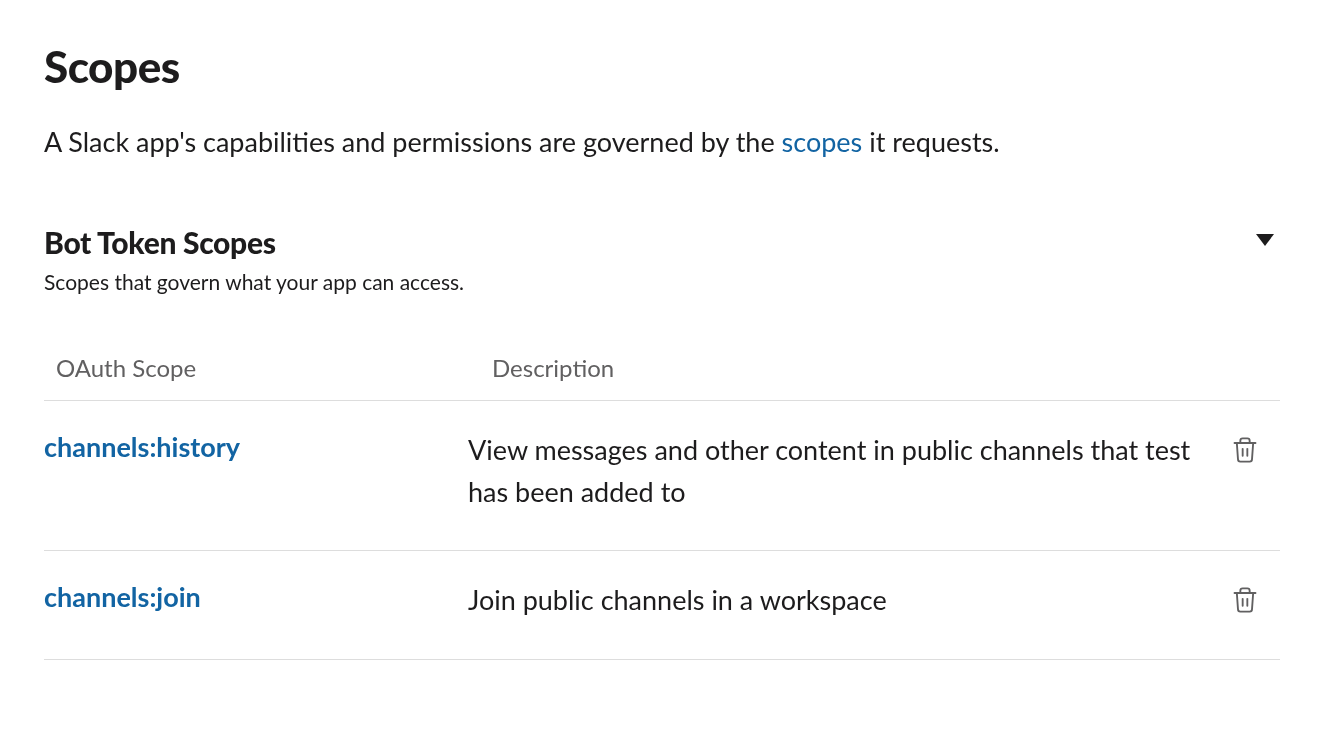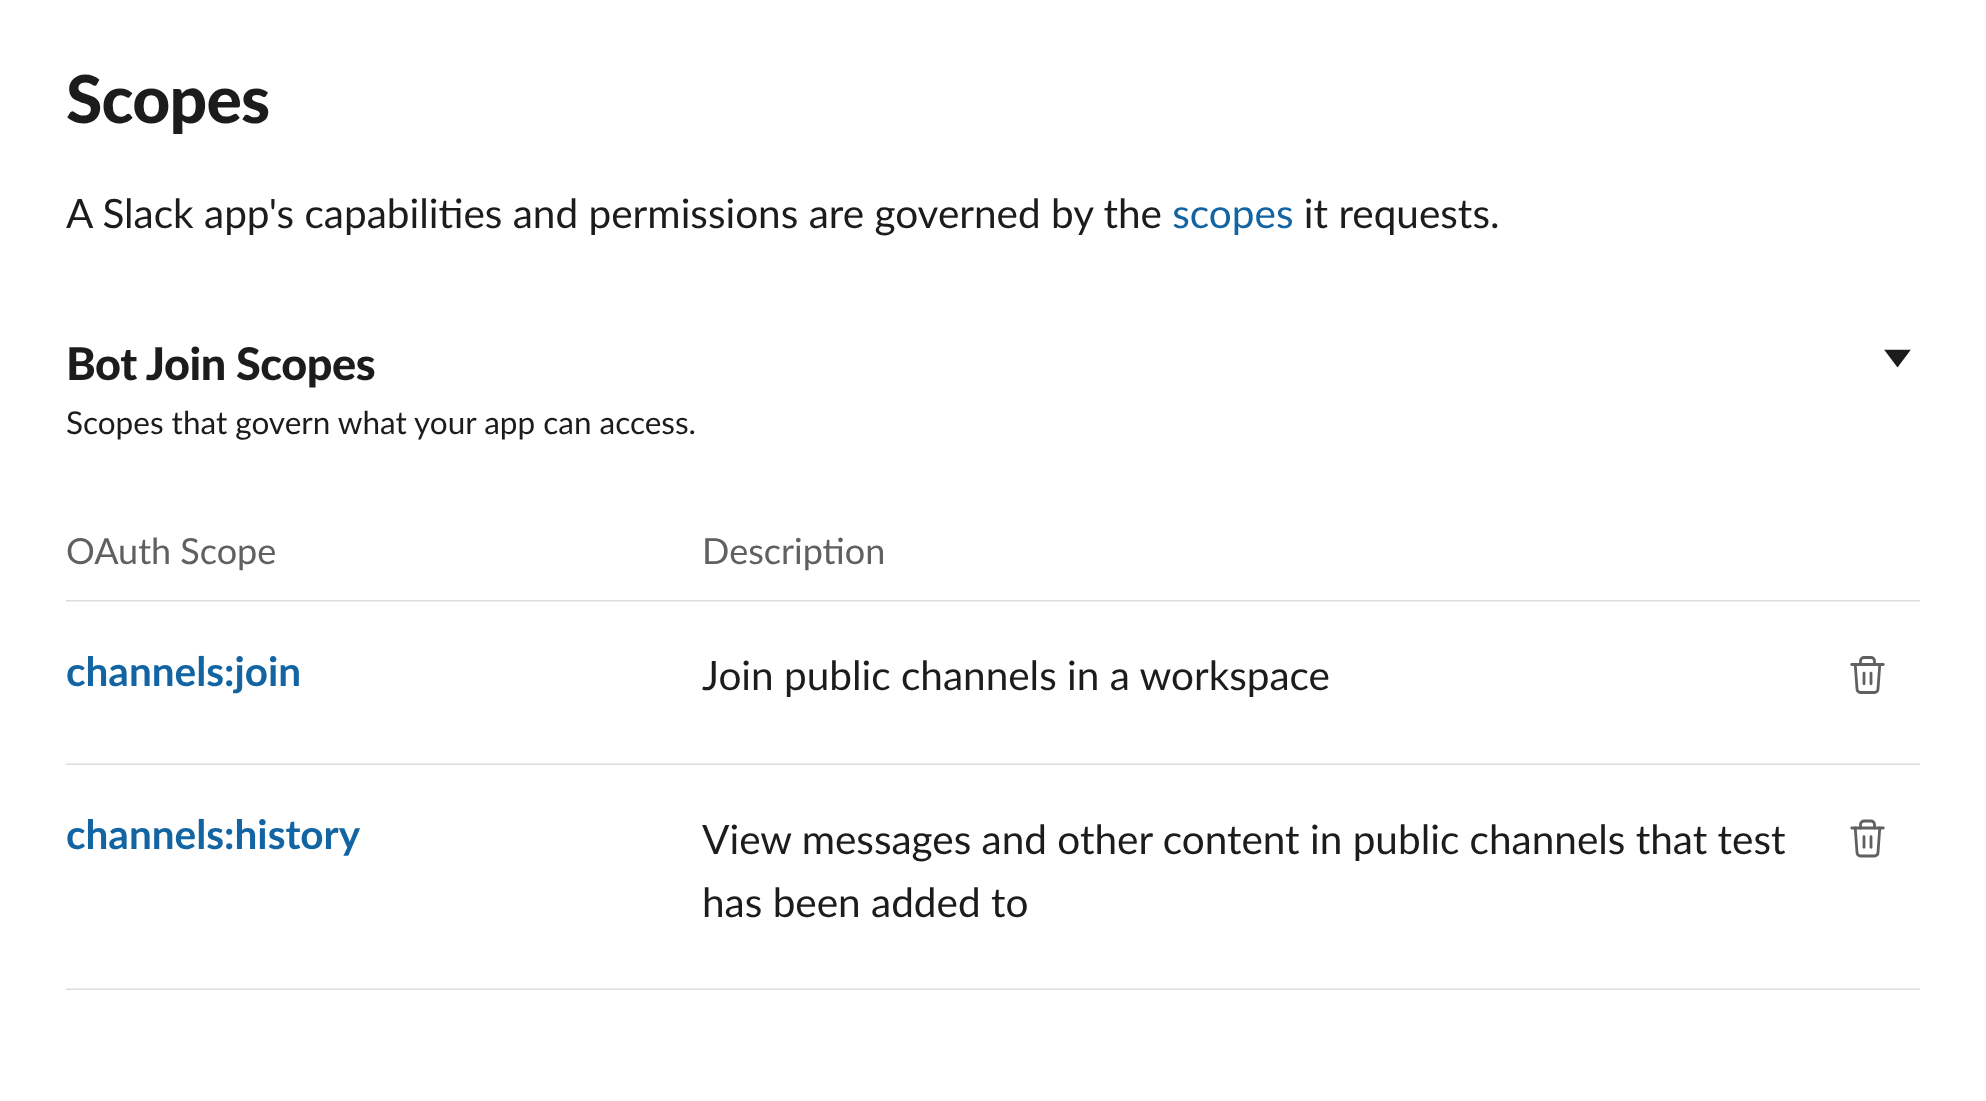--- a/index.html
+++ b/index.html
@@ -62,20 +62,21 @@
     }
     .table-header {
       display: flex;
       padding-bottom: 18px;
       border-bottom: 1px solid #dddddd;
     }
     .th {
       font-size: 24px;
       font-weight: 400;
       color: #616061;
+      margin-left: 12px;
     }
     .col-scope {
       width: 424px;
       flex-shrink: 0;
     }
     .col-description {
       flex: 1;
     }
     .col-action {
       width: 70px;
@@ -119,35 +120,55 @@
 <body>
 
 <h1 class="page-title">Scopes</h1>
 
 <p class="intro">
   <span>A Slack app's capabilities and permissions are governed by the </span><a href="#">scopes</a><span> it requests.</span>
 </p>
 
 <div class="section-header">
   <div class="section-header-text">
-    <h2 class="section-title">Bot Join Scopes</h2>
+    <h2 class="section-title">Bot Token Scopes</h2>
     <p class="section-subtitle">Scopes that govern what your app can access.</p>
   </div>
   <div class="collapse-icon">
     <svg width="18" height="12" viewBox="0 0 18 12">
       <path d="M0 0 L18 0 L9 12 Z" fill="#1d1c1d"></path>
     </svg>
   </div>
 </div>
 
 <div class="scopes-table">
   <div class="table-header">
     <div class="th col-scope">OAuth Scope</div>
     <div class="th col-description">Description</div>
     <div class="th col-action"></div>
+  </div>
+
+  <div class="table-row">
+    <div class="col-scope">
+      <a href="#" class="scope-link">channels:history</a>
+    </div>
+    <div class="col-description">
+      <span class="scope-description">View messages and other content in public channels that test has been added to</span>
+    </div>
+    <div class="col-action">
+      <button class="trash-btn">
+        <svg width="28" height="30" viewBox="0 0 24 24" fill="none" stroke="currentColor" stroke-width="1.6" stroke-linecap="round" stroke-linejoin="round">
+          <path d="M3 6h18"></path>
+          <path d="M8 6V4a2 2 0 0 1 2-2h4a2 2 0 0 1 2 2v2"></path>
+          <path d="M19 6l-1 14a2 2 0 0 1-2 2H8a2 2 0 0 1-2-2L5 6"></path>
+          <line x1="10" y1="11" x2="10" y2="17"></line>
+          <line x1="14" y1="11" x2="14" y2="17"></line>
+        </svg>
+      </button>
+    </div>
   </div>
 
   <div class="table-row">
     <div class="col-scope">
       <a href="#" class="scope-link">channels:join</a>
     </div>
     <div class="col-description">
       <span class="scope-description">Join public channels in a workspace</span>
     </div>
     <div class="col-action">
@@ -156,33 +177,13 @@
           <path d="M3 6h18"></path>
           <path d="M8 6V4a2 2 0 0 1 2-2h4a2 2 0 0 1 2 2v2"></path>
           <path d="M19 6l-1 14a2 2 0 0 1-2 2H8a2 2 0 0 1-2-2L5 6"></path>
           <line x1="10" y1="11" x2="10" y2="17"></line>
           <line x1="14" y1="11" x2="14" y2="17"></line>
         </svg>
       </button>
     </div>
   </div>
 
-  <div class="table-row">
-    <div class="col-scope">
-      <a href="#" class="scope-link">channels:history</a>
-    </div>
-    <div class="col-description">
-      <span class="scope-description">View messages and other content in public channels that test has been added to</span>
-    </div>
-    <div class="col-action">
-      <button class="trash-btn">
-        <svg width="28" height="30" viewBox="0 0 24 24" fill="none" stroke="currentColor" stroke-width="1.6" stroke-linecap="round" stroke-linejoin="round">
-          <path d="M3 6h18"></path>
-          <path d="M8 6V4a2 2 0 0 1 2-2h4a2 2 0 0 1 2 2v2"></path>
-          <path d="M19 6l-1 14a2 2 0 0 1-2 2H8a2 2 0 0 1-2-2L5 6"></path>
-          <line x1="10" y1="11" x2="10" y2="17"></line>
-          <line x1="14" y1="11" x2="14" y2="17"></line>
-        </svg>
-      </button>
-    </div>
-  </div>
-
 </div>
 
 </body></html>

